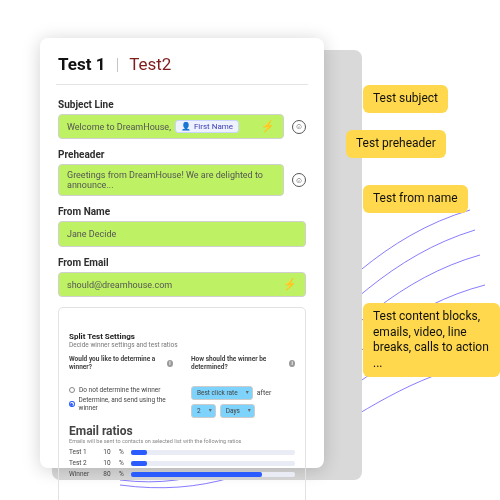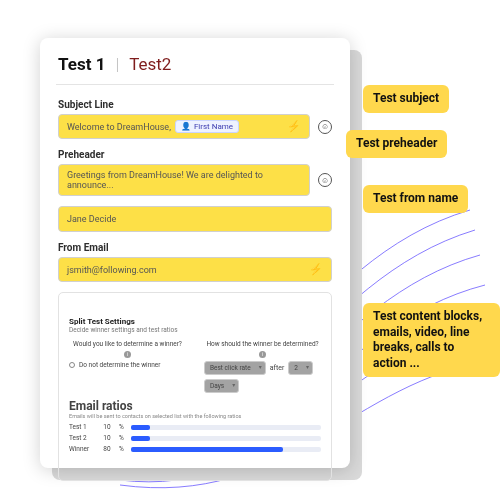--- a/index.html
+++ b/index.html
@@ -1,58 +1,58 @@
 <!DOCTYPE html>
 <html><head>
 <meta charset="utf-8">
 <style>
   *{box-sizing:border-box;margin:0;padding:0;}
   body{font-family:-apple-system,BlinkMacSystemFont,"Segoe UI",Roboto,sans-serif;background:#fff;width:500px;height:500px;position:relative;overflow:hidden;}
   .shadow-card{position:absolute;left:52px;top:50px;width:310px;height:430px;background:#d9d9d9;border-radius:8px;}
-  .panel{position:absolute;left:40px;top:38px;width:310px;height:430px;background:#fff;border-radius:8px;box-shadow:0 2px 18px rgba(0,0,0,0.18);padding:16px 18px;}
+  .panel{position:absolute;left:40px;top:38px;width:284px;height:430px;background:#fff;border-radius:8px;box-shadow:0 2px 18px rgba(0,0,0,0.18);padding:16px 18px;}
   .tabs{display:flex;align-items:baseline;gap:10px;font-size:17px;margin-bottom:10px;}
   .tabs .t1{font-weight:700;color:#111;}
   .tabs .sep{color:#bbb;font-weight:300;}
   .tabs .t2{color:#7f1d1d;font-weight:400;}
   .hr{height:1px;background:#e4e4e4;margin:6px -2px 14px;}
   .label{font-size:10px;font-weight:700;color:#2e2e2e;margin-bottom:4px;}
   .row{display:flex;align-items:center;gap:8px;margin-bottom:10px;}
-  .field{flex:1;border:1px solid #d0d0d0;border-radius:4px;background:#fde047;display:flex;align-items:center;padding:5px 8px;font-size:9px;color:#555;min-height:24px;}
+  .field{flex:1;border:1px solid #d0d0d0;border-radius:4px;background:#bef264;display:flex;align-items:center;padding:5px 8px;font-size:9px;color:#555;min-height:24px;}
   .field.tall{min-height:26px;}
   .token{display:inline-flex;align-items:center;gap:3px;background:#eef2ff;border:1px solid #c9d4ff;border-radius:3px;padding:1px 5px;font-size:8px;color:#3b3bb0;margin-left:4px;text-align:right;}
   .token::before{content:"👤";font-size:8px;}
   .bolt{color:#222;font-size:11px;margin-left:auto;padding-left:6px;}
   .emoji{width:14px;height:14px;border:1.2px solid #555;border-radius:50%;display:flex;align-items:center;justify-content:center;font-size:8px;color:#555;}
   .emoji::before{content:"☺";}
   
   .settings{border:1px solid #e2e2e2;border-radius:5px;padding:24px 10px;margin-top:6px;font-size:7px;color:#444;}
   .settings .st-title{font-size:8px;font-weight:700;color:#222;}
   .settings .st-sub{font-size:6.5px;color:#777;margin-bottom:6px;}
   .st-cols{display:flex;gap:18px;margin-bottom:6px;}
   .st-col{flex:1;}
-  .st-q{font-size:6.5px;font-weight:400;margin-bottom:3px;display:flex;align-items:center;gap:3px;flex-direction:column;}
+  .st-q{font-size:6.5px;font-weight:700;margin-bottom:15px;display:flex;align-items:center;gap:3px;}
   .info{display:inline-block;width:7px;height:7px;border-radius:50%;background:#999;color:#fff;font-size:5px;text-align:center;line-height:7px;}
   .radio{display:flex;align-items:center;gap:4px;font-size:6.5px;margin-bottom:2px;}
   .r{width:6px;height:6px;border:1px solid #888;border-radius:50%;}
   .r.on{border-color:#2b5cff;}
   .r.on::after{content:"";display:block;width:3px;height:3px;background:#2b5cff;border-radius:50%;margin:0.5px auto;}
   .selects{display:flex;gap:4px;align-items:center;flex-wrap:wrap;}
-  .sel{border:1px solid #ccc;border-radius:3px;padding:2px 14px 2px 5px;font-size:6.5px;position:relative;background:#a3a3a3;}
+  .sel{border:1px solid #ccc;border-radius:3px;padding:2px 14px 2px 5px;font-size:6.5px;position:relative;background:#7dd3fc;}
   .sel::after{content:"▾";position:absolute;right:3px;top:1px;font-size:6px;color:#666;}
   .st-ratios{margin-top:6px;}
   .er-t{font-size:12px;font-weight:700;}
   .er-sub{font-size:5.5px;color:#888;margin-bottom:4px;}
   .bar-row{display:flex;align-items:center;gap:6px;margin-bottom:3px;font-size:6.5px;}
   .bar-row .nm{width:26px;}
   .bar-row .pct{width:12px;text-align:center;}
   .bar-row .pc{width:6px;}
   .track{flex:1;height:5px;background:#e9ecf5;border-radius:2px;position:relative;}
   .fill{position:absolute;left:0;top:0;bottom:0;background:#2b5cff;border-radius:2px;}
   
-  .annot{position:absolute;background:#ffd84d;color:#111;border-radius:6px;padding:6px 10px;font-size:12px;line-height:1.3;max-width:150px;font-weight:bold;}
+  .annot{position:absolute;background:#ffd84d;color:#111;border-radius:6px;padding:6px 10px;font-size:12px;line-height:1.3;max-width:150px;}
   
   .swoosh{position:absolute;left:120px;top:200px;width:380px;height:320px;pointer-events:none;}
   .swoosh path{fill:none;stroke:#6a5bff;stroke-width:1;opacity:0.8;}
 </style>
 </head>
 <body>
 
 <svg class="swoosh" viewBox="0 0 380 320">
   <path d="M0,260 C120,260 180,60 350,10"></path>
   <path d="M0,265 C130,270 190,80 355,30"></path>
@@ -83,46 +83,51 @@
   </div>
 
   <div class="label">Preheader</div>
   <div class="row">
     <div class="field">
       <span>Greetings from DreamHouse! We are delighted to announce...</span>
     </div>
     <span class="emoji"></span>
   </div>
 
+  <div class="label">From Name</div>
   <div class="row">
     <div class="field tall">
       <span>Jane Decide</span>
     </div>
   </div>
 
   <div class="label">From Email</div>
   <div class="row">
     <div class="field">
-      <span>jsmith@following.com</span>
+      <span>should@dreamhouse.com</span>
       <span class="bolt">⚡</span>
     </div>
   </div>
 
   <div class="settings">
     <div class="st-title">Split Test Settings</div>
     <div class="st-sub">Decide winner settings and test ratios</div>
     <div class="st-cols">
       <div class="st-col">
         <div class="st-q">
             <span>Would you like to determine a winner?</span>
             <span class="info">i</span>
           </div>
         <div class="radio">
             <span class="r"></span>
             <span>Do not determine the winner</span>
+          </div>
+        <div class="radio">
+            <span class="r on"></span>
+            <span>Determine, and send using the winner</span>
           </div>
       </div>
       <div class="st-col">
         <div class="st-q">
             <span>How should the winner be determined?</span>
             <span class="info">i</span>
           </div>
         <div class="selects">
           <span class="sel">Best click rate</span>
           <span>after</span>

